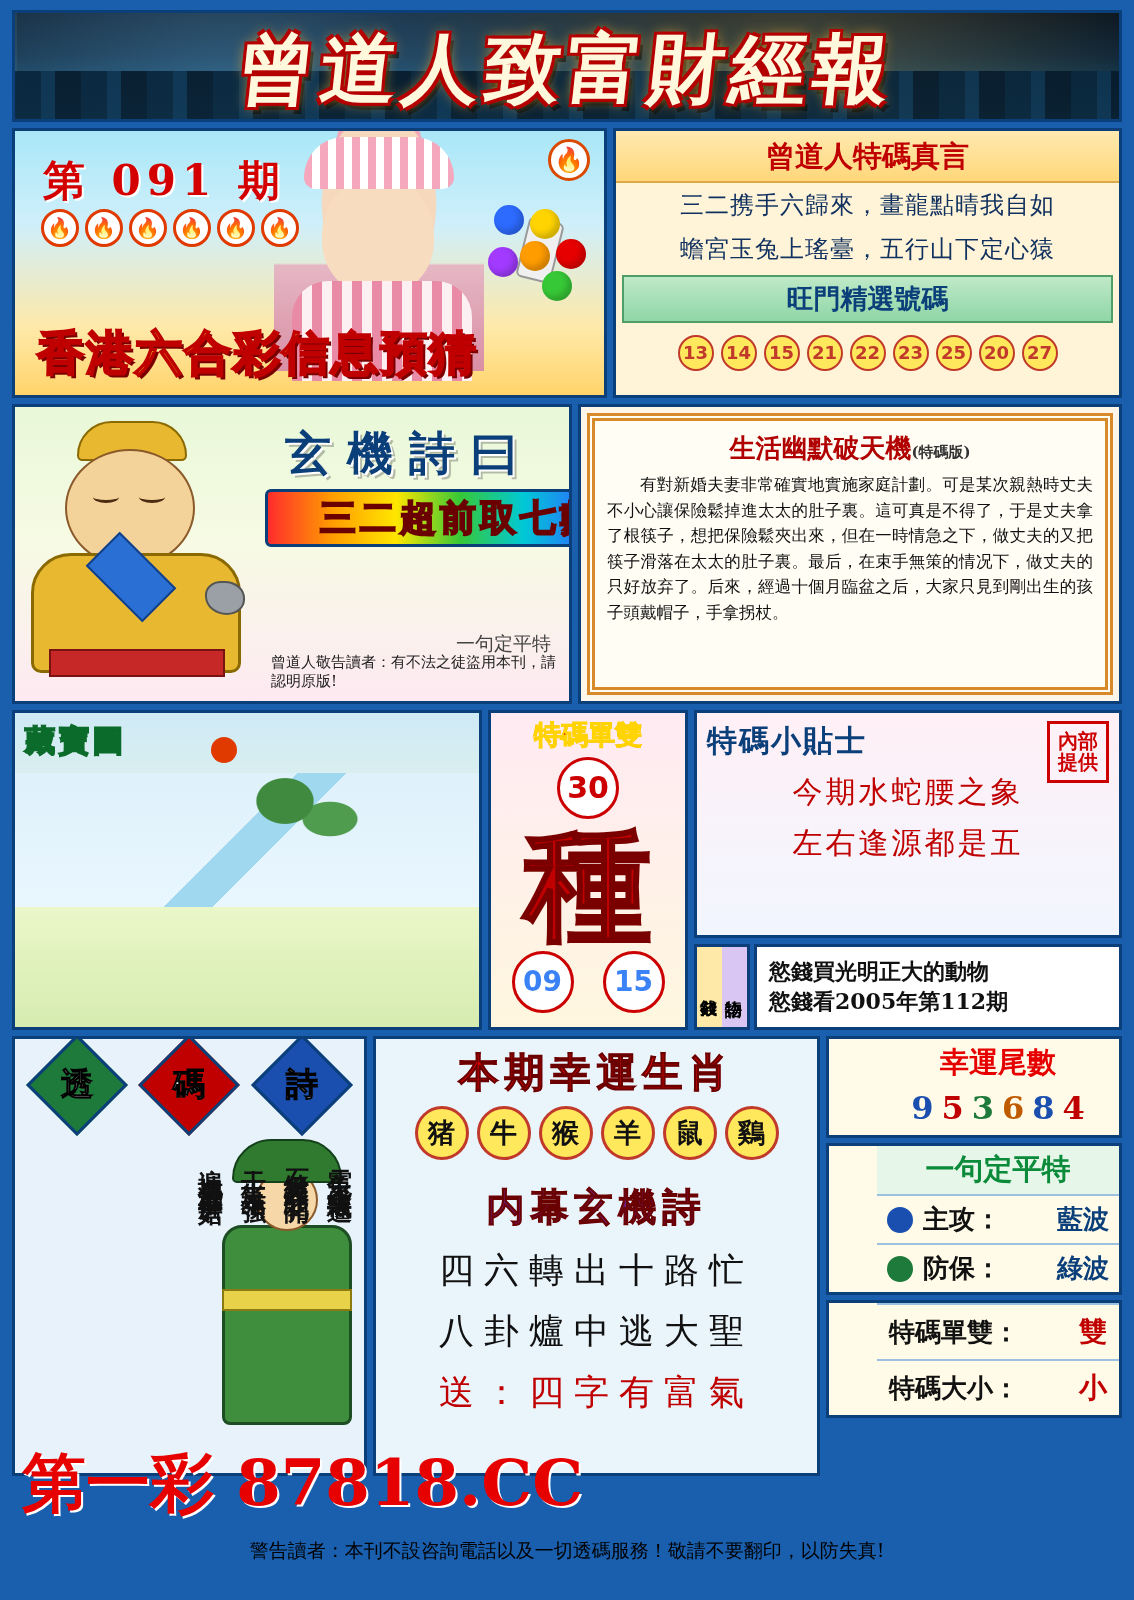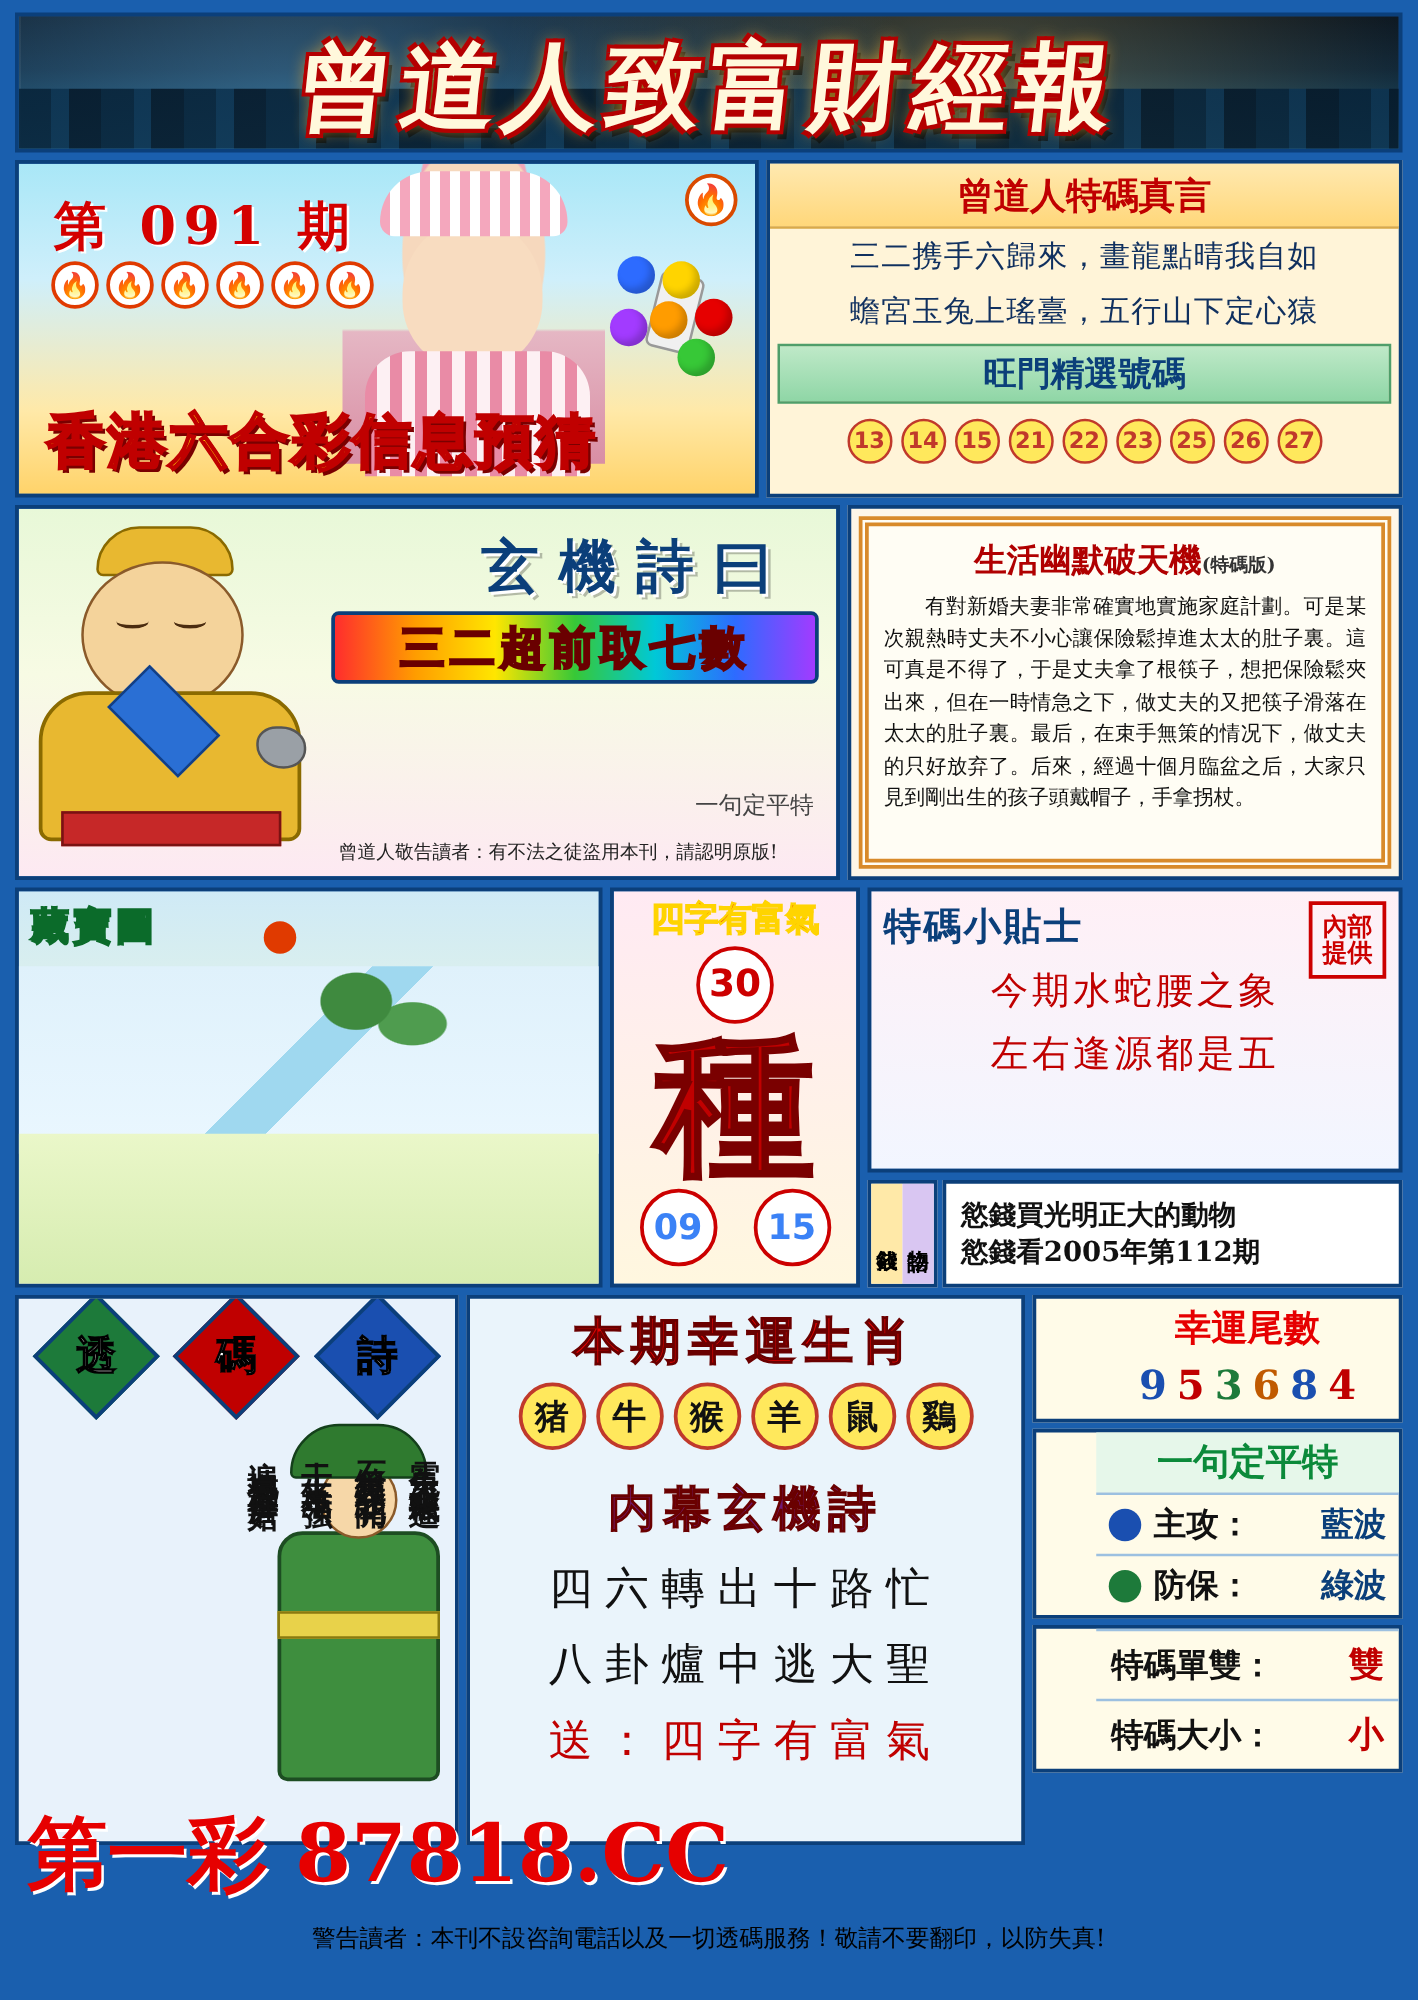--- a/index.html
+++ b/index.html
@@ -143,21 +143,21 @@
   .num-row { display:flex; justify-content:center; gap:7px; padding:8px 4px 6px; }
   .numball {
     width:36px; height:36px; border-radius:50%;
     background:#ffe85c; border:2px solid #c0392b;
     color:#c0392b; font-weight:bold; font-size:18px;
     line-height:32px; text-align:center;
   }
   
   .band3 { display:flex; margin-top:6px; height:300px; }
   .b3-left {
-    width:660px; border:3px solid #0b3f7a; position:relative;
+    width:560px; border:3px solid #0b3f7a; position:relative;
     background:linear-gradient(180deg,#e8f8d8 0%,#f7fbe4 45%,#fde9f2 100%);
     overflow:hidden;
   }
   .oldman { position:absolute; left:6px; top:14px; width:230px; height:250px; }
   .om-hat { position:absolute; left:56px; top:0; width:110px; height:40px; background:#e8b830; border-radius:50px 50px 8px 8px; border:2px solid #8a6a00;}
   .om-head{ position:absolute; left:44px; top:28px; width:130px; height:118px; background:#f4d39b; border:2px solid #8a5a2a; border-radius:50%;}
   .om-eye{ position:absolute; width:26px; height:12px; border-bottom:3px solid #4b2c10; border-radius:50%;}
   .om-body{ position:absolute; left:10px; top:132px; width:210px; height:120px; background:#e8b830; border:3px solid #8a6a00; border-radius:40px 40px 10px 10px;}
   .om-collar{ position:absolute; left:70px; top:132px; width:80px; height:48px; background:#2a6fd4; transform:rotate(45deg); border:2px solid #123f85;}
   .om-skirt{ position:absolute; left:28px; top:228px; width:176px; height:28px; background:#c62828; border:2px solid #7a1212;}
@@ -446,21 +446,21 @@
       <div class="poem-line">蟾宮玉兔上瑤臺，五行山下定心猿</div>
       <div class="b2r-sub">旺門精選號碼</div>
       <div class="num-row">
         <div class="numball">13</div>
         <div class="numball">14</div>
         <div class="numball">15</div>
         <div class="numball">21</div>
         <div class="numball">22</div>
         <div class="numball">23</div>
         <div class="numball">25</div>
-        <div class="numball">26</div>
+        <div class="numball">20</div>
         <div class="numball">27</div>
       </div>
     </div>
   </div>
 
   <div class="band3">
     <div class="b3-left">
       <div class="oldman">
         <div class="om-hat"></div>
         <div class="om-head"></div>
@@ -492,21 +492,21 @@
   <div class="band4">
     <div class="treasure">
       <div class="tr-mount"></div>
       <div class="tr-tree"></div>
       <div class="tr-water"></div>
       <div class="tr-sun"></div>
       <div class="tr-label">藏寶圖</div>
     </div>
 
     <div class="combo">
-      <div class="combo-title">四字有富氣</div>
+      <div class="combo-title">特碼單雙</div>
       <div class="combo-top">30</div>
       <div class="combo-big">種</div>
       <div class="combo-bottom">
         <div>09</div>
         <div>15</div>
       </div>
     </div>
 
     <div class="tips">
       <div class="tips-top">

